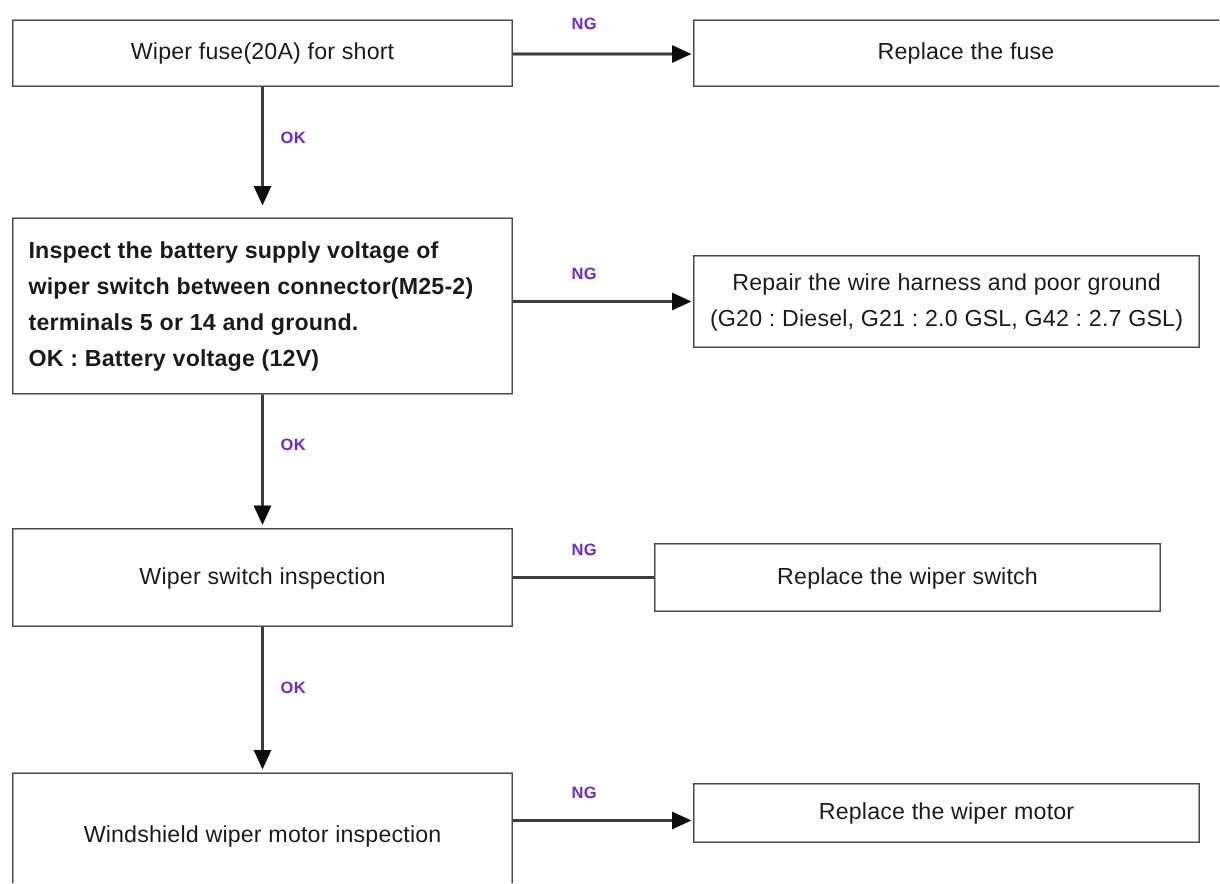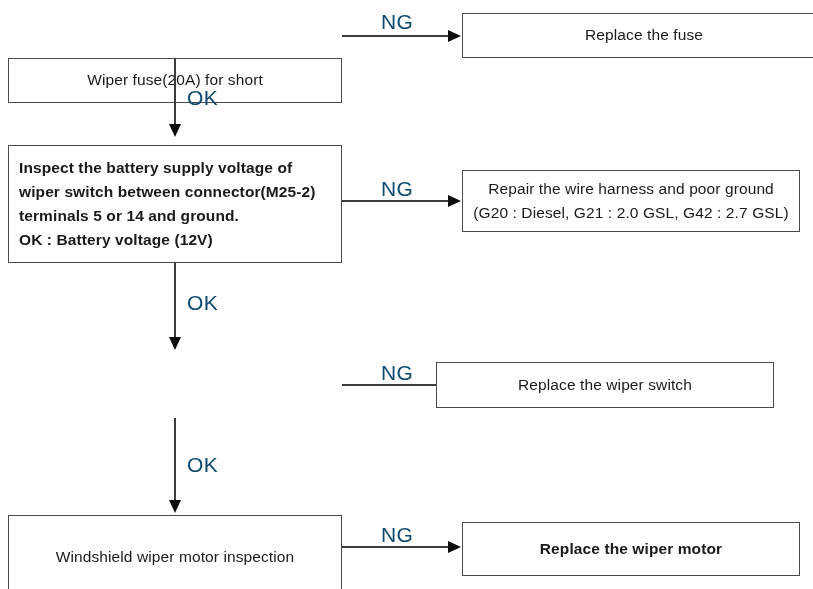--- a/index.html
+++ b/index.html
@@ -72,33 +72,33 @@
   .arrow-down {
     position: absolute;
     width: 0;
     height: 0;
     border-left: 6px solid transparent;
     border-right: 6px solid transparent;
     border-top: 13px solid #0d0d0d;
   }
   .edge-label {
     position: absolute;
-    font-size: 21px;
-    font-weight: normal;
-    color: #0c4a6e;
+    font-size: 11px;
+    font-weight: bold;
+    color: #6d28d9;
     letter-spacing: 0.3px;
     white-space: nowrap;
   }
 </style>
 </head>
 <body>
 
 <div id="canvas">
 
-  <div class="node center" style="left:8px; top:13px; width:334px; height:45px;margin-top:45px;">
+  <div class="node center" style="left:8px; top:13px; width:334px; height:45px;">
     <span class="node-text">Wiper fuse(20A) for short</span>
   </div>
 
   <div class="h-line" style="left:342px; top:35px; width:108px;"></div>
   <div class="arrow-right" style="left:448px; top:30px;"></div>
   <div class="edge-label" style="left:381px; top:10px;">NG</div>
 
   <div class="node center" style="left:462px; top:13px; width:364px; height:45px;">
     <span class="node-text">Replace the fuse</span>
   </div>
@@ -120,20 +120,23 @@
 
   <div class="node center" style="left:462px; top:170px; width:338px; height:62px;">
     <span class="node-text">Repair the wire harness and poor ground
 (G20 : Diesel, G21 : 2.0 GSL, G42 : 2.7 GSL)</span>
   </div>
 
   <div class="v-line" style="left:174px; top:263px; width:2px; height:76px;"></div>
   <div class="arrow-down" style="left:169px; top:337px;"></div>
   <div class="edge-label" style="left:187px; top:291px;">OK</div>
 
+  <div class="node center" style="left:8px; top:352px; width:334px; height:66px;">
+    <span class="node-text">Wiper switch inspection</span>
+  </div>
 
   <div class="h-line" style="left:342px; top:384px; width:108px;"></div>
   <div class="arrow-right" style="left:448px; top:379px;"></div>
   <div class="edge-label" style="left:381px; top:361px;">NG</div>
 
   <div class="node center" style="left:436px; top:362px; width:338px; height:46px;justify-content:center;">
     <span class="node-text">Replace the wiper switch</span>
   </div>
 
   <div class="v-line" style="left:174px; top:418px; width:2px; height:84px;"></div>
@@ -141,17 +144,17 @@
   <div class="edge-label" style="left:187px; top:453px;">OK</div>
 
   <div class="node center" style="left:8px; top:515px; width:334px; height:85px;">
     <span class="node-text">Windshield wiper motor inspection</span>
   </div>
 
   <div class="h-line" style="left:342px; top:546px; width:108px;"></div>
   <div class="arrow-right" style="left:448px; top:541px;"></div>
   <div class="edge-label" style="left:381px; top:523px;">NG</div>
 
-  <div class="node center" style="left:462px; top:522px; width:338px; height:54px;font-weight:bold;">
+  <div class="node center" style="left:462px; top:522px; width:338px; height:40px;">
     <span class="node-text">Replace the wiper motor</span>
   </div>
 
 </div>
 
 </body></html>

